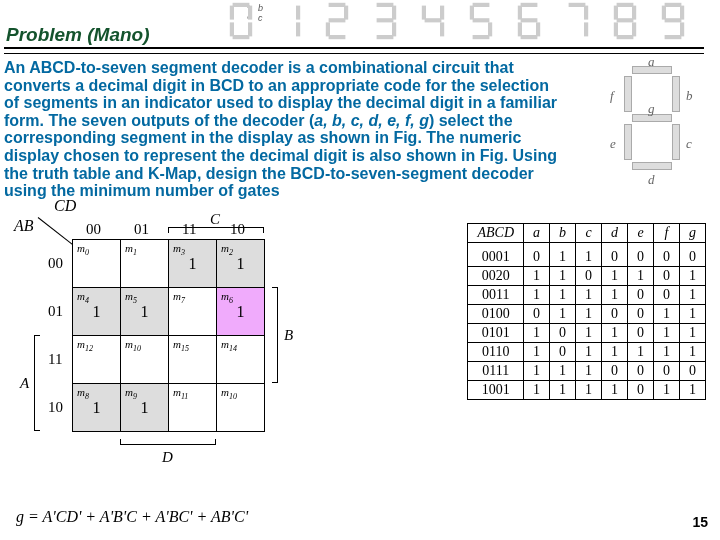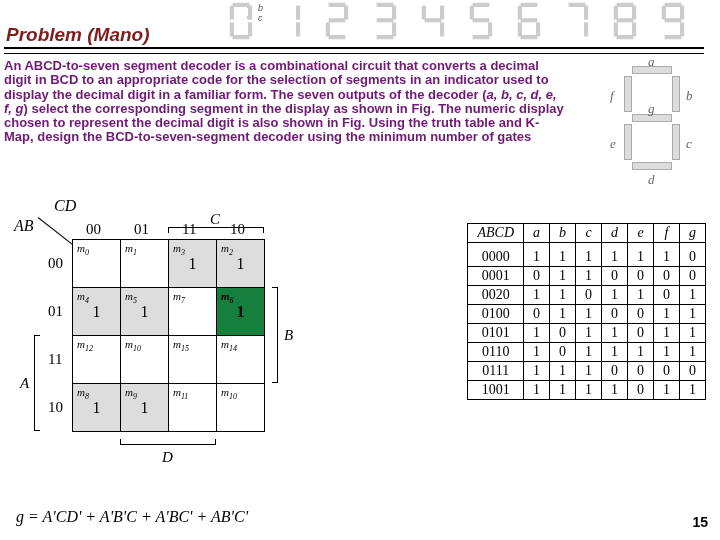--- a/index.html
+++ b/index.html
@@ -1,51 +1,51 @@
 <!DOCTYPE html>
 <html><head>
 <meta charset="utf-8">
 <style>
   * { box-sizing: border-box; margin: 0; padding: 0; }
   body { width: 720px; height: 540px; background: #fff; font-family: Arial, sans-serif; position: relative; overflow: hidden; }
   
   .header { position: absolute; top: 0; left: 0; width: 720px; height: 48px; }
-  .title { font-size: 19px; font-weight: bold; font-style: italic; color: #7f1d1d; position: absolute; left: 6px; top: 24px; }
+  .title { font-size: 19px; font-weight: bold; font-style: italic; color: #14532d; position: absolute; left: 6px; top: 24px; }
   .hr1 { position: absolute; left: 4px; top: 47px; width: 700px; height: 2px; background: #000; }
   .hr2 { position: absolute; left: 4px; top: 53px; width: 700px; height: 1px; background: #000; }
   
   .digits { position: absolute; left: 220px; top: 0; display: flex; gap: 6px; }
   .digit { width: 42px; height: 42px; position: relative; color: #bbb; }
   .digit svg { width: 100%; height: 100%; }
   .digit-labels { position: absolute; left: 258px; top: 3px; font-size: 9px; font-style: italic; color: #555; }
   .digit-labels div { line-height: 10px; }
   .dot-col { position: absolute; left: 247px; top: 5px; }
   .dot-col div { width: 3px; height: 3px; background: #aaa; border-radius: 50%; margin-bottom: 8px; }
   
-  .desc { position: absolute; left: 4px; top: 59px; width: 560px; font-size: 13px; font-weight: bold; color: #701a75; line-height: 1.1; }
+  .desc { position: absolute; left: 4px; top: 59px; width: 560px; font-size: 16px; font-weight: bold; color: #0369a1; line-height: 1.1; }
   .desc .seg { font-style: italic; }
   
   .seven-seg-fig { position: absolute; right: 8px; top: 58px; width: 110px; height: 130px; font-style: italic; font-family: 'Times New Roman', serif; font-size: 13px; color: #666; }
   .seven-seg-fig .seg-box { position: absolute; background: #ddd; border: 1px solid #aaa; }
   .seven-seg-fig .lbl { position: absolute; }
   
   .kmap { position: absolute; left: 10px; top: 195px; font-family: 'Times New Roman', serif; }
   .kmap-outer { position: relative; width: 290px; }
   .kmap-ab { position: absolute; left: 4px; top: 22px; font-style: italic; font-size: 16px; }
   .kmap-cd { position: absolute; left: 44px; top: 2px; font-style: italic; font-size: 16px; }
   .kmap-diag { position: absolute; left: 28px; top: 22px; width: 38px; height: 38px; }
   .kmap-diag::after { content: ''; position: absolute; left: 0; top: 0; width: 44px; height: 1px; background: #000; transform: rotate(38deg); transform-origin: left; }
   .col-h { position: absolute; top: 26px; font-size: 15px; }
   .row-h { position: absolute; left: 38px; font-size: 15px; }
   .kgrid { position: absolute; left: 62px; top: 44px; border-collapse: collapse; }
   .kgrid td { width: 48px; height: 48px; border: 1px solid #000; position: relative; font-size: 16px; text-align: center; vertical-align: middle; }
   .kgrid td .m { position: absolute; left: 4px; top: 2px; font-size: 11px; font-style: italic; }
   .kgrid td .m sub { font-size: 8px; }
   .shade-l { background: #ddd; }
-  .shade-d { background: #15803d; font-weight: bold; }
+  .shade-d { background: #f0abfc; }
   .bracket { position: absolute; border: 1px solid #000; }
   .bracket-lbl { position: absolute; font-style: italic; font-size: 15px; }
   
   .truth { position: absolute; right: 14px; top: 223px; border-collapse: collapse; font-family: 'Times New Roman', serif; font-size: 14px; }
   .truth th, .truth td { border: 1px solid #000; padding: 1px 9px; text-align: center; font-weight: normal; }
   .truth th { font-style: italic; }
   .truth th:first-child { font-style: italic; }
   .truth tbody tr:first-child td { padding-top: 6px; }
   
   .equation { position: absolute; left: 16px; bottom: 14px; font-family: 'Times New Roman', serif; font-style: italic; font-size: 16px; }
@@ -244,46 +244,46 @@
         <th>b</th>
         <th>c</th>
         <th>d</th>
         <th>e</th>
         <th>f</th>
         <th>g</th>
       </tr>
     </thead>
   <tbody id="truth-body">
       <tr>
-        <td>0000</td>
-        <td>1</td>
-        <td>1</td>
-        <td>1</td>
-        <td>1</td>
-        <td>1</td>
-        <td>1</td>
-        <td>0</td>
-      </tr>
-      <tr>
         <td>0001</td>
         <td>0</td>
         <td>1</td>
         <td>1</td>
         <td>0</td>
         <td>0</td>
         <td>0</td>
         <td>0</td>
       </tr>
       <tr>
         <td>0020</td>
         <td>1</td>
         <td>1</td>
         <td>0</td>
         <td>1</td>
         <td>1</td>
+        <td>0</td>
+        <td>1</td>
+      </tr>
+      <tr>
+        <td>0011</td>
+        <td>1</td>
+        <td>1</td>
+        <td>1</td>
+        <td>1</td>
+        <td>0</td>
         <td>0</td>
         <td>1</td>
       </tr>
       <tr>
         <td>0100</td>
         <td>0</td>
         <td>1</td>
         <td>1</td>
         <td>0</td>
         <td>0</td>

